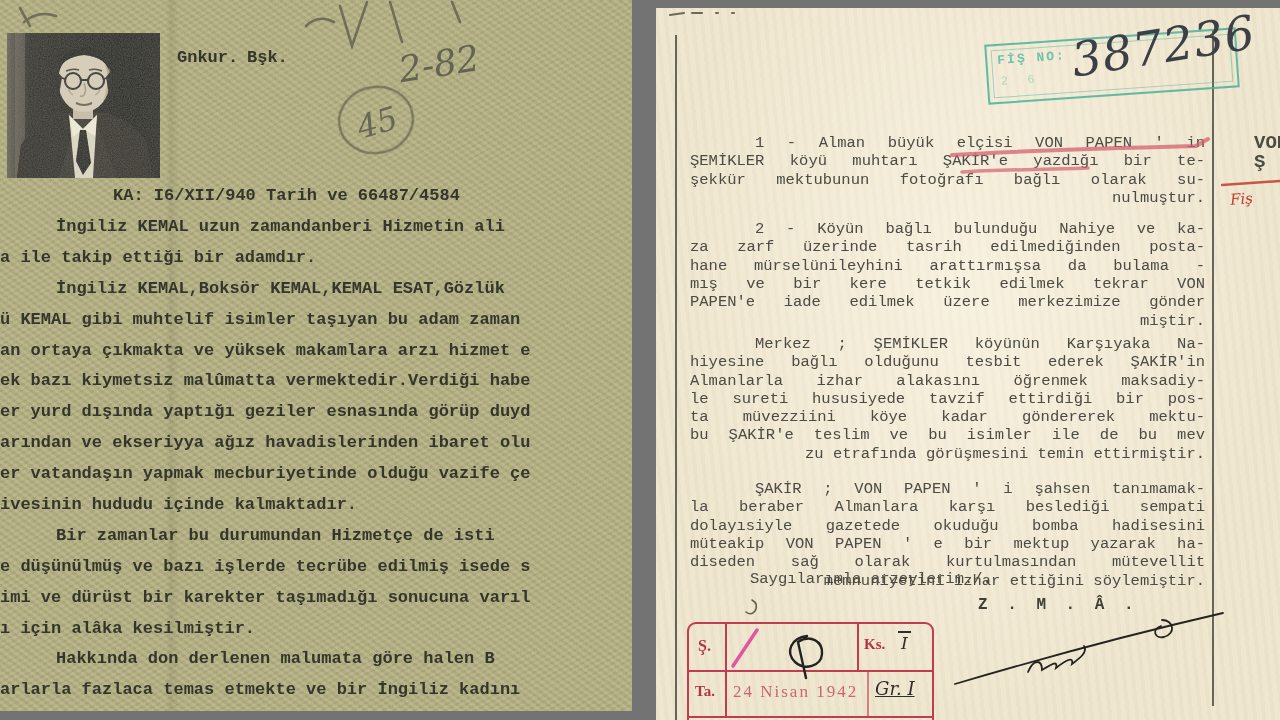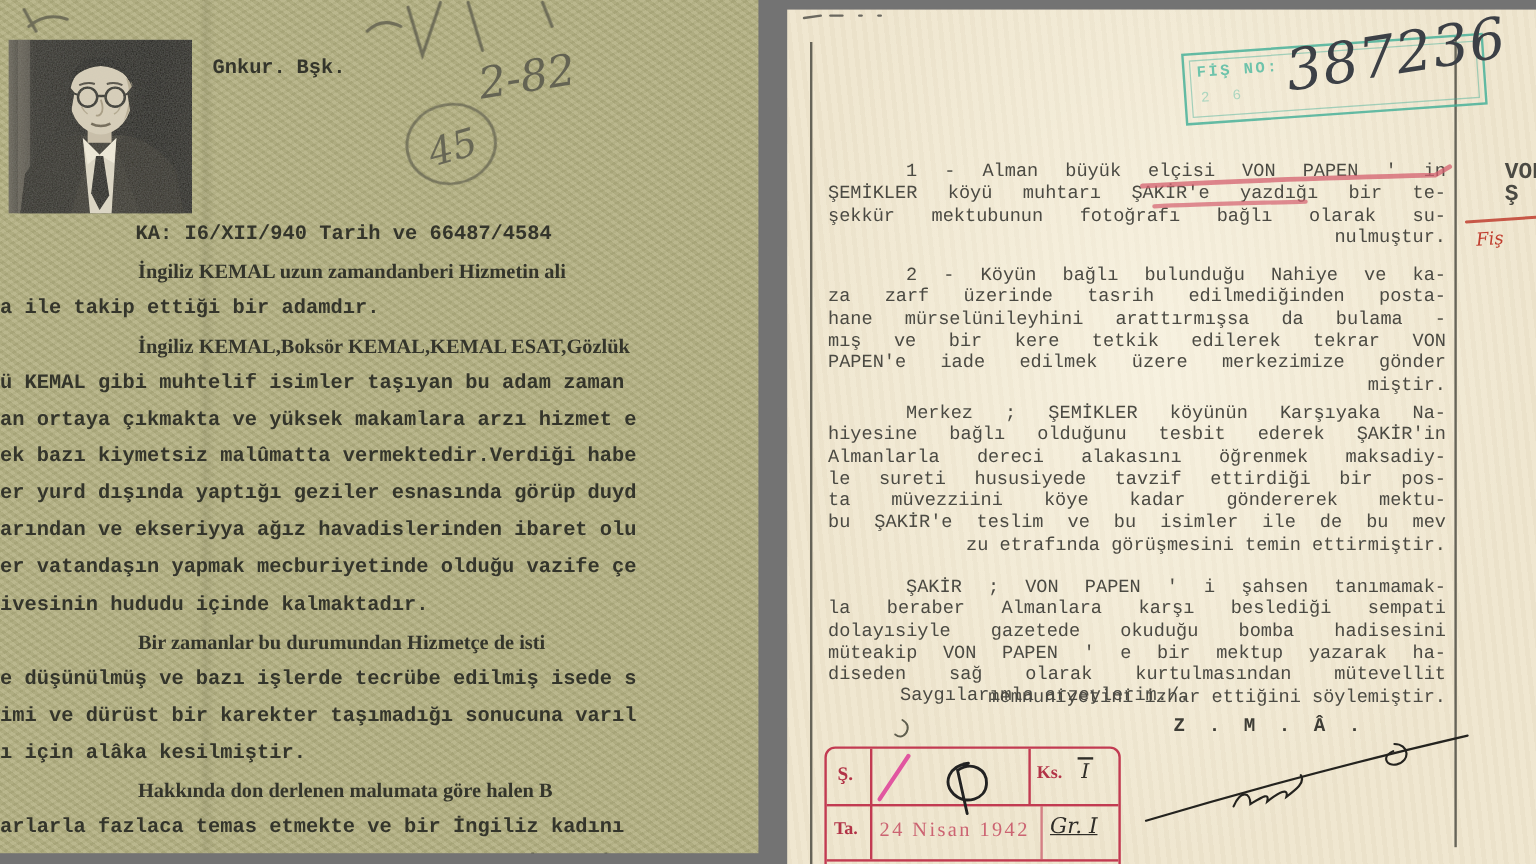--- a/index.html
+++ b/index.html
@@ -14,21 +14,21 @@
       repeating-linear-gradient(-29deg, rgba(30,35,5,.04) 0 2px, rgba(255,255,235,.04) 2px 5px),
       #b3b083;
     color:#34352b;}
   #photo{position:absolute;left:7px;top:33px;width:153px;height:145px;}
   #lp-header{position:absolute;top:48px;left:0;font-size:17px;font-weight:700;}
   #lp-header .h1{position:absolute;left:177px;top:0;white-space:nowrap;}
   #lp-header .h2{position:absolute;left:247px;top:0;white-space:nowrap;}
   #lp-ref{position:absolute;left:113px;top:186px;font-size:17px;font-weight:700;white-space:nowrap;}
   #left-lines{position:absolute;left:0;top:212px;width:632px;font-size:17px;font-weight:700;}
   .l-line{height:30.9px;line-height:30.9px;white-space:nowrap;overflow:hidden;}
-  .l-line.ind{padding-left:115px;font-family:Liberation Serif, serif;}
+  .l-line.ind{padding-left:56px;}
   #lp-scribbles{position:absolute;left:0;top:0;width:632px;height:711px;pointer-events:none;}
   
   #page-right{left:656px;top:8px;width:624px;height:712px;
     background:
       radial-gradient(ellipse at 50% 40%, rgba(255,252,240,.5) 0%, rgba(0,0,0,0) 70%),
       repeating-linear-gradient(84deg, rgba(120,95,50,.03) 0 4px, rgba(255,250,235,.04) 4px 9px),
       #efe6cf;
     color:#4b4a43;}
   .rule{position:absolute;width:1.5px;background:rgba(58,57,50,.75);}
   #rule-left{left:19px;top:27px;height:685px;}
@@ -203,28 +203,28 @@
         <div class="para" style="margin-bottom: 13px;">
           <div class="r-line" style="text-indent: 65px;">1 - Alman büyük elçisi VON PAPEN ' in</div>
           <div class="r-line">ŞEMİKLER köyü muhtarı ŞAKİR'e yazdığı bir te-</div>
           <div class="r-line">şekkür mektubunun fotoğrafı bağlı olarak su-</div>
           <div class="r-line nojust">nulmuştur.</div>
         </div>
         <div class="para" style="margin-bottom: 5px;">
           <div class="r-line" style="text-indent: 65px;">2 - Köyün bağlı bulunduğu Nahiye ve ka-</div>
           <div class="r-line">za zarf üzerinde tasrih edilmediğinden posta-</div>
           <div class="r-line">hane mürselünileyhini arattırmışsa da bulama -</div>
-          <div class="r-line">mış ve bir kere tetkik edilerek tekrar VON</div>
+          <div class="r-line">mış ve bir kere tetkik edilmek tekrar VON</div>
           <div class="r-line">PAPEN'e iade edilmek üzere merkezimize gönder</div>
           <div class="r-line nojust">miştir.</div>
         </div>
         <div class="para" style="margin-bottom: 5px;">
           <div class="r-line" style="text-indent: 65px;">Merkez ; ŞEMİKLER köyünün Karşıyaka Na-</div>
           <div class="r-line">hiyesine bağlı olduğunu tesbit ederek ŞAKİR'in</div>
-          <div class="r-line">Almanlarla dereci alakasını öğrenmek maksadiy-</div>
+          <div class="r-line">Almanlarla izhar alakasını öğrenmek maksadiy-</div>
           <div class="r-line">le sureti hususiyede tavzif ettirdiği bir pos-</div>
           <div class="r-line">ta müvezziini köye kadar göndererek mektu-</div>
           <div class="r-line">bu ŞAKİR'e teslim ve bu isimler ile de bu mev</div>
           <div class="r-line nojust">zu etrafında görüşmesini temin ettirmiştir.</div>
         </div>
         <div class="para" style="margin-bottom: 0px; margin-top: 17px;">
           <div class="r-line" style="text-indent: 65px;">ŞAKİR ; VON PAPEN ' i şahsen tanımamak-</div>
           <div class="r-line">la beraber Almanlara karşı beslediği sempati</div>
           <div class="r-line">dolayısiyle gazetede okuduğu bomba hadisesini</div>
           <div class="r-line">müteakip VON PAPEN ' e bir mektup yazarak ha-</div>

